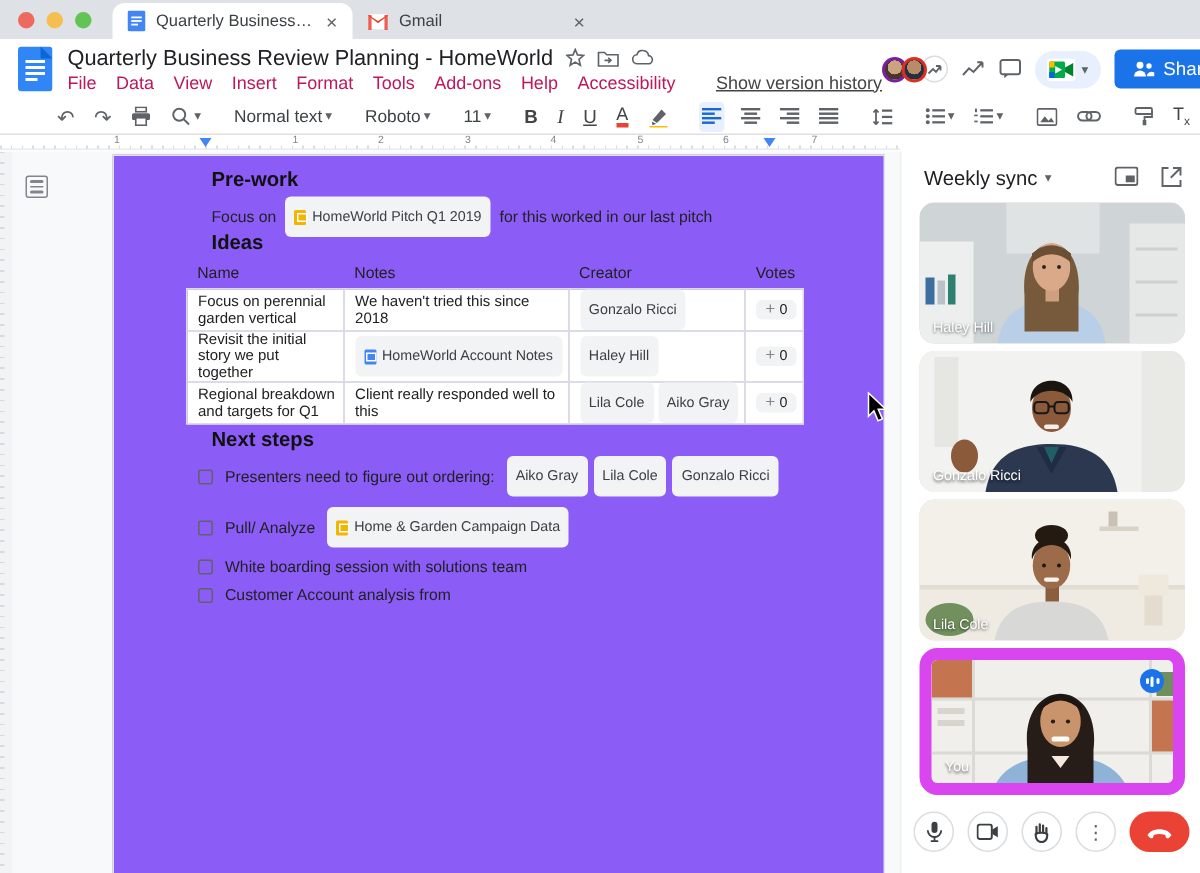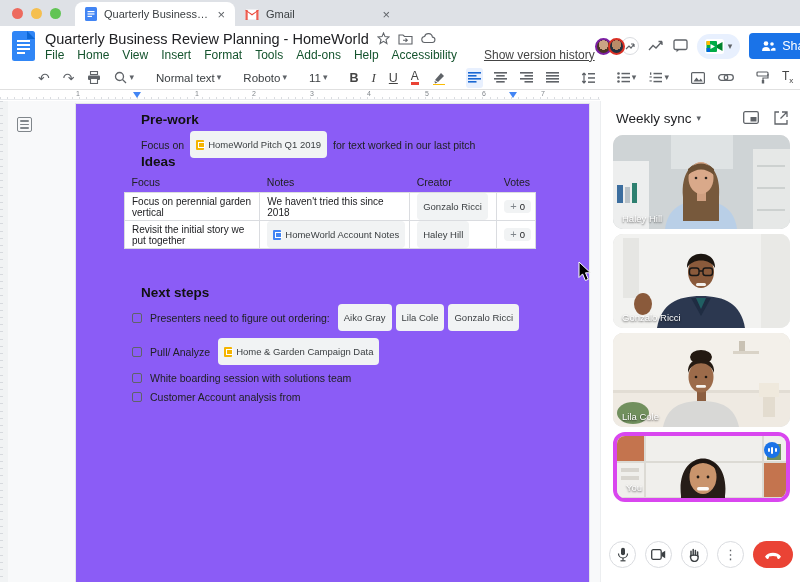--- a/index.html
+++ b/index.html
@@ -19,21 +19,21 @@
   .tab.gmail { width:165px; }
 
   
   .docs-header { position:absolute; top:26px; left:0; width:800px; height:40px; background:#fff; display:flex; align-items:center; }
   .docs-logo { margin:0 10px 0 12px; flex:none; }
   .title-block { flex:none; }
   .title-row { display:flex; align-items:center; gap:8px; }
   .doc-title { font-size:14.5px; color:#202124; }
   .title-row svg { flex:none; }
   .menu-row { display:flex; align-items:center; gap:13px; margin-top:1px; }
-  .menu-item { font-size:12px; color:#14532d; }
+  .menu-item { font-size:12px; color:#be185d; }
   .version-link { font-size:12px; color:#444; text-decoration:underline; margin-left:14px; white-space:nowrap; }
   .header-right { margin-left:auto; display:flex; align-items:center; gap:9px; padding-right:10px; }
   .presence { display:flex; align-items:center; }
   .presence-avatar { width:17px; height:17px; border-radius:50%; border:2px solid; position:relative; }
   .presence-avatar.p1 { border-color:#7b1fa2; background:radial-gradient(circle at 50% 38%, #caa385 0 45%, #4a3423 46%); }
   .presence-avatar.p2 { border-color:#d93025; background:radial-gradient(circle at 50% 38%, #b98b68 0 45%, #22303f 46%); margin-left:-4px; }
   .join-bubble { width:18px; height:18px; border-radius:50%; background:#fff; border:1px solid #dadce0; display:flex; align-items:center; justify-content:center; margin-left:-4px; }
   .meet-pill { display:flex; align-items:center; gap:4px; background:#e8f0fe; border-radius:14px; height:25px; padding:0 8px; }
   .caret { color:#5f6368; font-size:9px; line-height:1; }
   .share-btn { display:flex; align-items:center; gap:6px; background:#1a73e8; color:#fff; font-size:12.5px; height:26px; padding:0 12px; border-radius:4px; }
@@ -94,21 +94,21 @@
 
   
   .meet { position:relative; width:200px; height:481px; background:#fff; border-left:1px solid #eceef0; }
   .meet-head { display:flex; align-items:center; height:30px; padding:0 12px 0 15px; margin-top:2px; }
   .meet-title { font-size:13.5px; color:#202124; margin-right:5px; }
   .meet-head-icons { margin-left:auto; display:flex; gap:15px; }
   .tiles { position:absolute; top:34px; left:12px; width:177px; }
   .tile { position:relative; width:177px; height:94px; border-radius:10px; overflow:hidden; margin-bottom:5px; background:#ddd; }
   .tile svg { display:block; }
   .tile-name { position:absolute; left:9px; bottom:5px; font-size:9.5px; color:#fff; text-shadow:0 1px 2px rgba(0,0,0,.65); }
-  .tile.you { border:4px solid #d946ef; border-radius:12px; height:70px; }
+  .tile.you { border:8px solid #d946ef; border-radius:12px; height:98px; }
   .audio-badge { position:absolute; top:6px; right:6px; width:16px; height:16px; border-radius:50%; background:#1a73e8; display:flex; align-items:center; justify-content:center; gap:1.5px; }
   .audio-badge i { width:2px; background:#fff; border-radius:1px; }
   .audio-badge i:nth-child(1){height:4px;} .audio-badge i:nth-child(2){height:7px;} .audio-badge i:nth-child(3){height:4px;}
   .meet-controls { position:absolute; bottom:14px; left:0; width:200px; display:flex; align-items:center; justify-content:center; gap:9px; }
   .ctrl { width:27px; height:27px; border-radius:50%; border:1px solid #dadce0; background:#fff; display:flex; align-items:center; justify-content:center; color:#3c4043; }
   .ctrl.more { font-size:13px; color:#5f6368; }
   .end-call { width:40px; height:27px; border-radius:14px; background:#ea4335; display:flex; align-items:center; justify-content:center; border:none; }
 </style>
 </head>
 <body>
@@ -161,21 +161,21 @@
         <svg width="15" height="12" viewBox="0 0 15 12">
             <path d="M1,2 L5,2 L6.5,3.5 L14,3.5 L14,11 L1,11 Z" fill="none" stroke="#5f6368" stroke-width="1.1"></path>
             <path d="M5,7.2 L9,7.2 M7.5,5.5 L9.3,7.2 L7.5,8.9" fill="none" stroke="#5f6368" stroke-width="1.1"></path>
           </svg>
         <svg width="15" height="11" viewBox="0 0 15 11">
             <path d="M4,9.5 a3,3 0 0 1 -0.4,-6 a4,4 0 0 1 7.8,0.6 a2.6,2.6 0 0 1 -0.4,5.4 Z" fill="none" stroke="#5f6368" stroke-width="1.1"></path>
           </svg>
       </div>
       <div class="menu-row">
         <span class="menu-item">File</span>
-        <span class="menu-item">Home</span>
+        <span class="menu-item">Data</span>
         <span class="menu-item">View</span>
         <span class="menu-item">Insert</span>
         <span class="menu-item">Format</span>
         <span class="menu-item">Tools</span>
         <span class="menu-item">Add-ons</span>
         <span class="menu-item">Help</span>
         <span class="menu-item">Accessibility</span>
         <span class="version-link">Show version history</span>
       </div>
     </div>
@@ -401,28 +401,28 @@
         </div>
 
       <div class="page">
         <div class="doc-h prework-title">Pre-work</div>
         <div class="prework-line">
           <span>Focus on</span>
           <span class="chip">
               <span class="file-ico slides"></span>
               <span>HomeWorld Pitch Q1 2019</span>
             </span>
-          <span>for text worked in our last pitch</span>
+          <span>for this worked in our last pitch</span>
         </div>
         <div class="doc-h ideas-title">Ideas</div>
 
         <table class="ideas-table">
           <thead>
             <tr>
-              <th class="col-name">Focus</th>
+              <th class="col-name">Name</th>
               <th class="col-notes">Notes</th>
               <th class="col-creator">Creator</th>
               <th class="col-votes">Votes</th>
             </tr>
           </thead>
           <tbody>
             <tr>
               <td>Focus on perennial garden vertical</td>
               <td>We haven't tried this since 2018</td>
               <td>
@@ -444,20 +444,34 @@
               <td>
                   <span class="creator-cell">
                     <span class="chip">Haley Hill</span>
                   </span>
                 </td>
               <td><span class="votes-chip">
                     <span class="plus">+</span>
                     <span>0</span>
                   </span></td>
             </tr>
+            <tr>
+              <td>Regional breakdown and targets for Q1</td>
+              <td>Client really responded well to this</td>
+              <td>
+                  <span class="creator-cell">
+                    <span class="chip">Lila Cole</span>
+                    <span class="chip">Aiko Gray</span>
+                  </span>
+                </td>
+              <td><span class="votes-chip">
+                    <span class="plus">+</span>
+                    <span>0</span>
+                  </span></td>
+            </tr>
           </tbody>
         </table>
 
         <div class="doc-h nextsteps-title">Next steps</div>
         <div class="checklist">
           <div class="check-item">
             <span class="checkbox"></span>
             <span>Presenters need to figure out ordering:</span>
             <span class="check-chips">
               <span class="chip">Aiko Gray</span>

